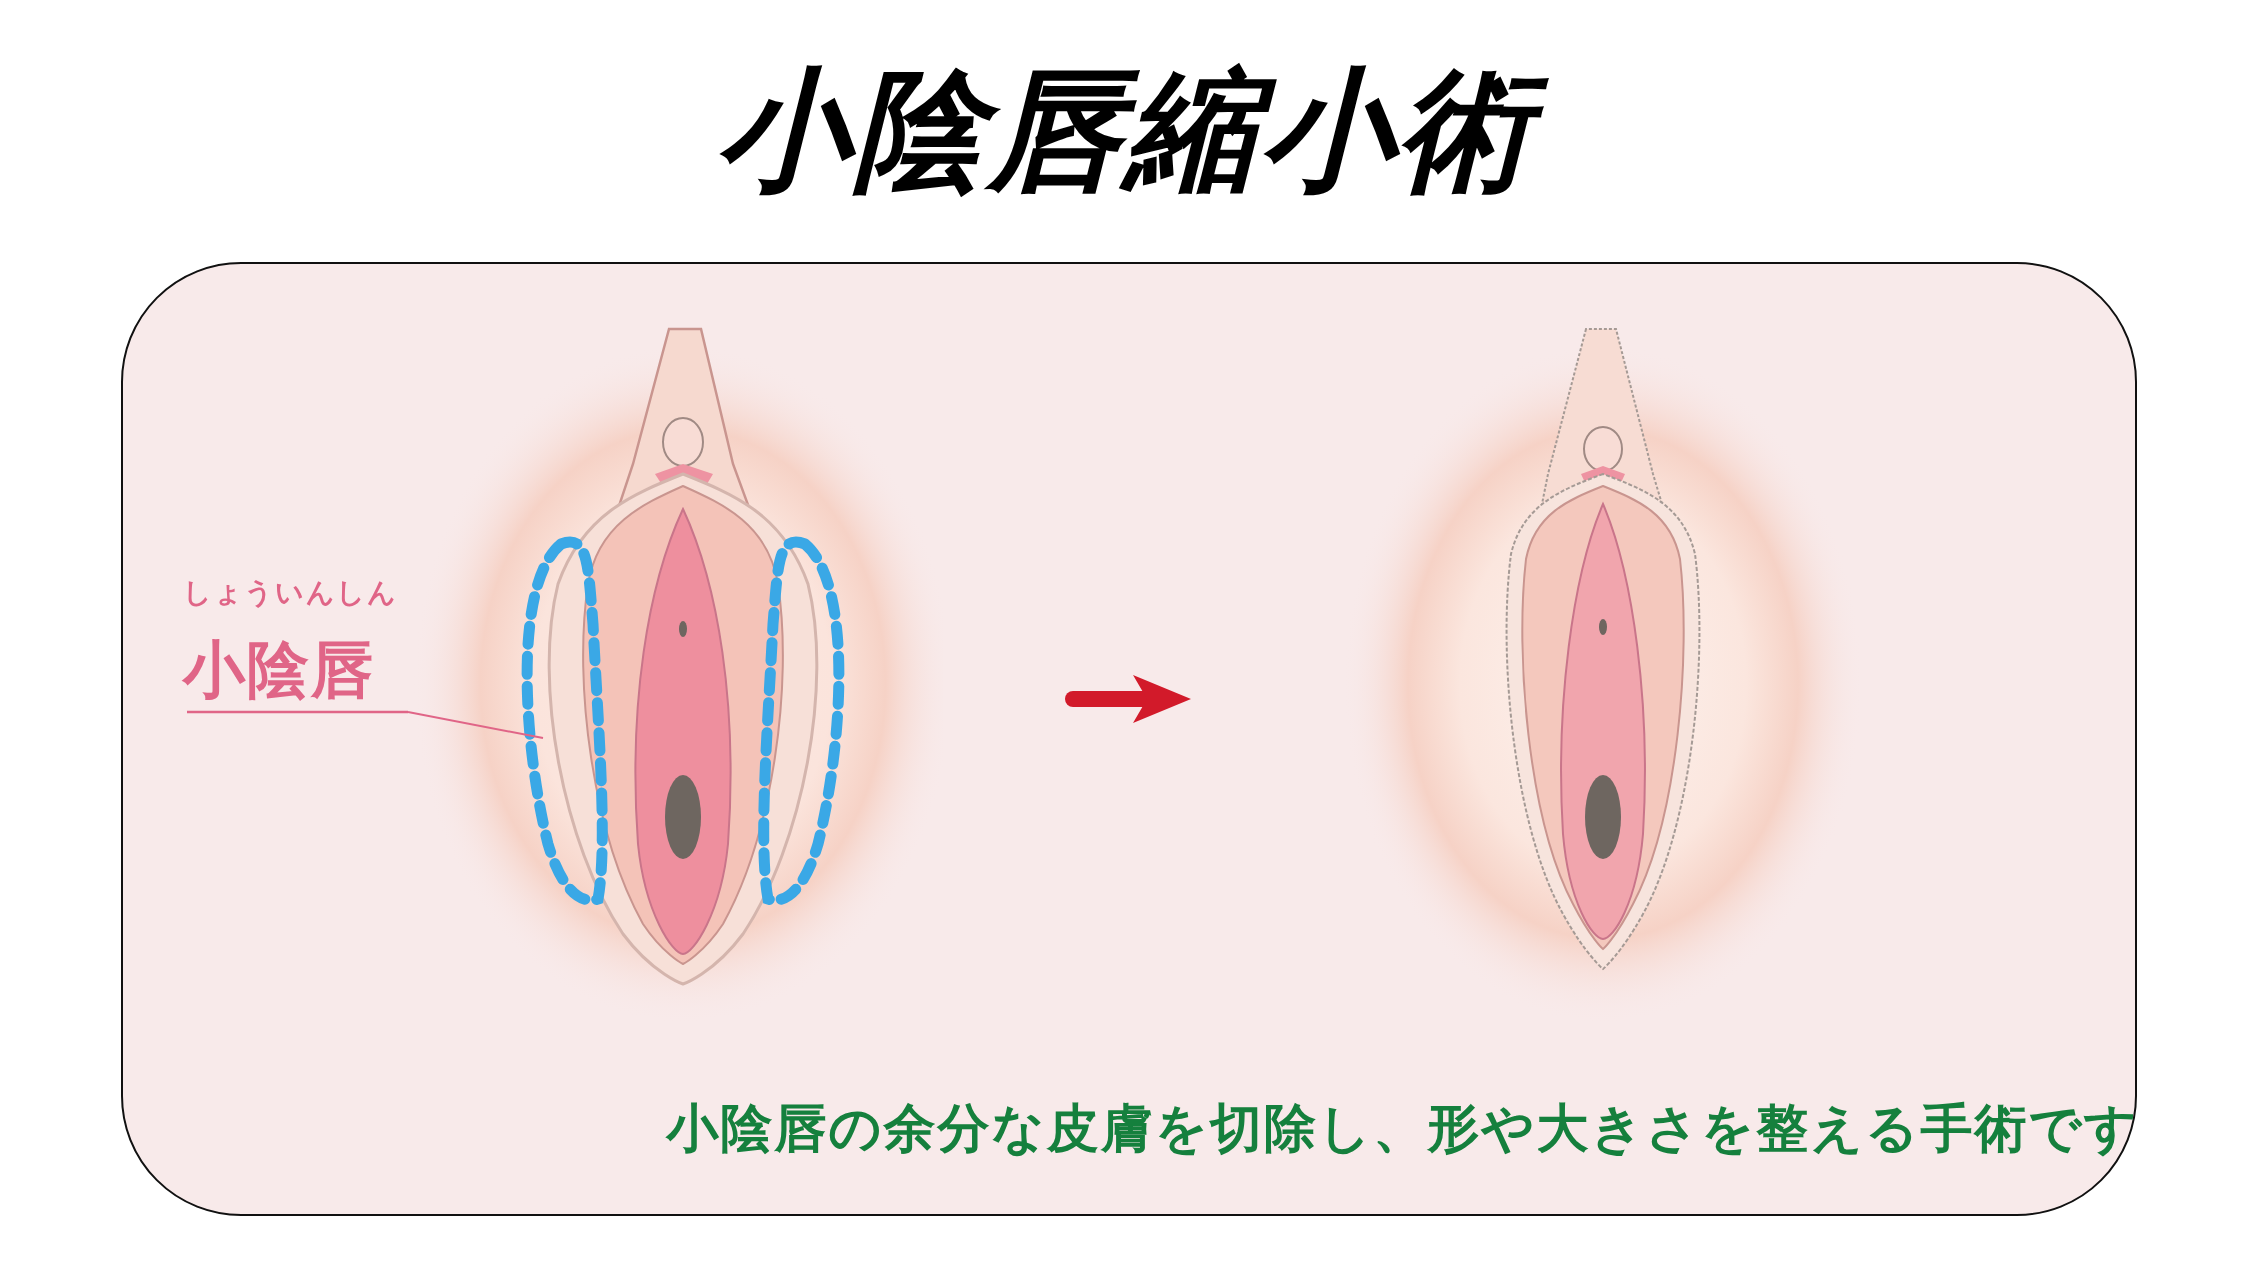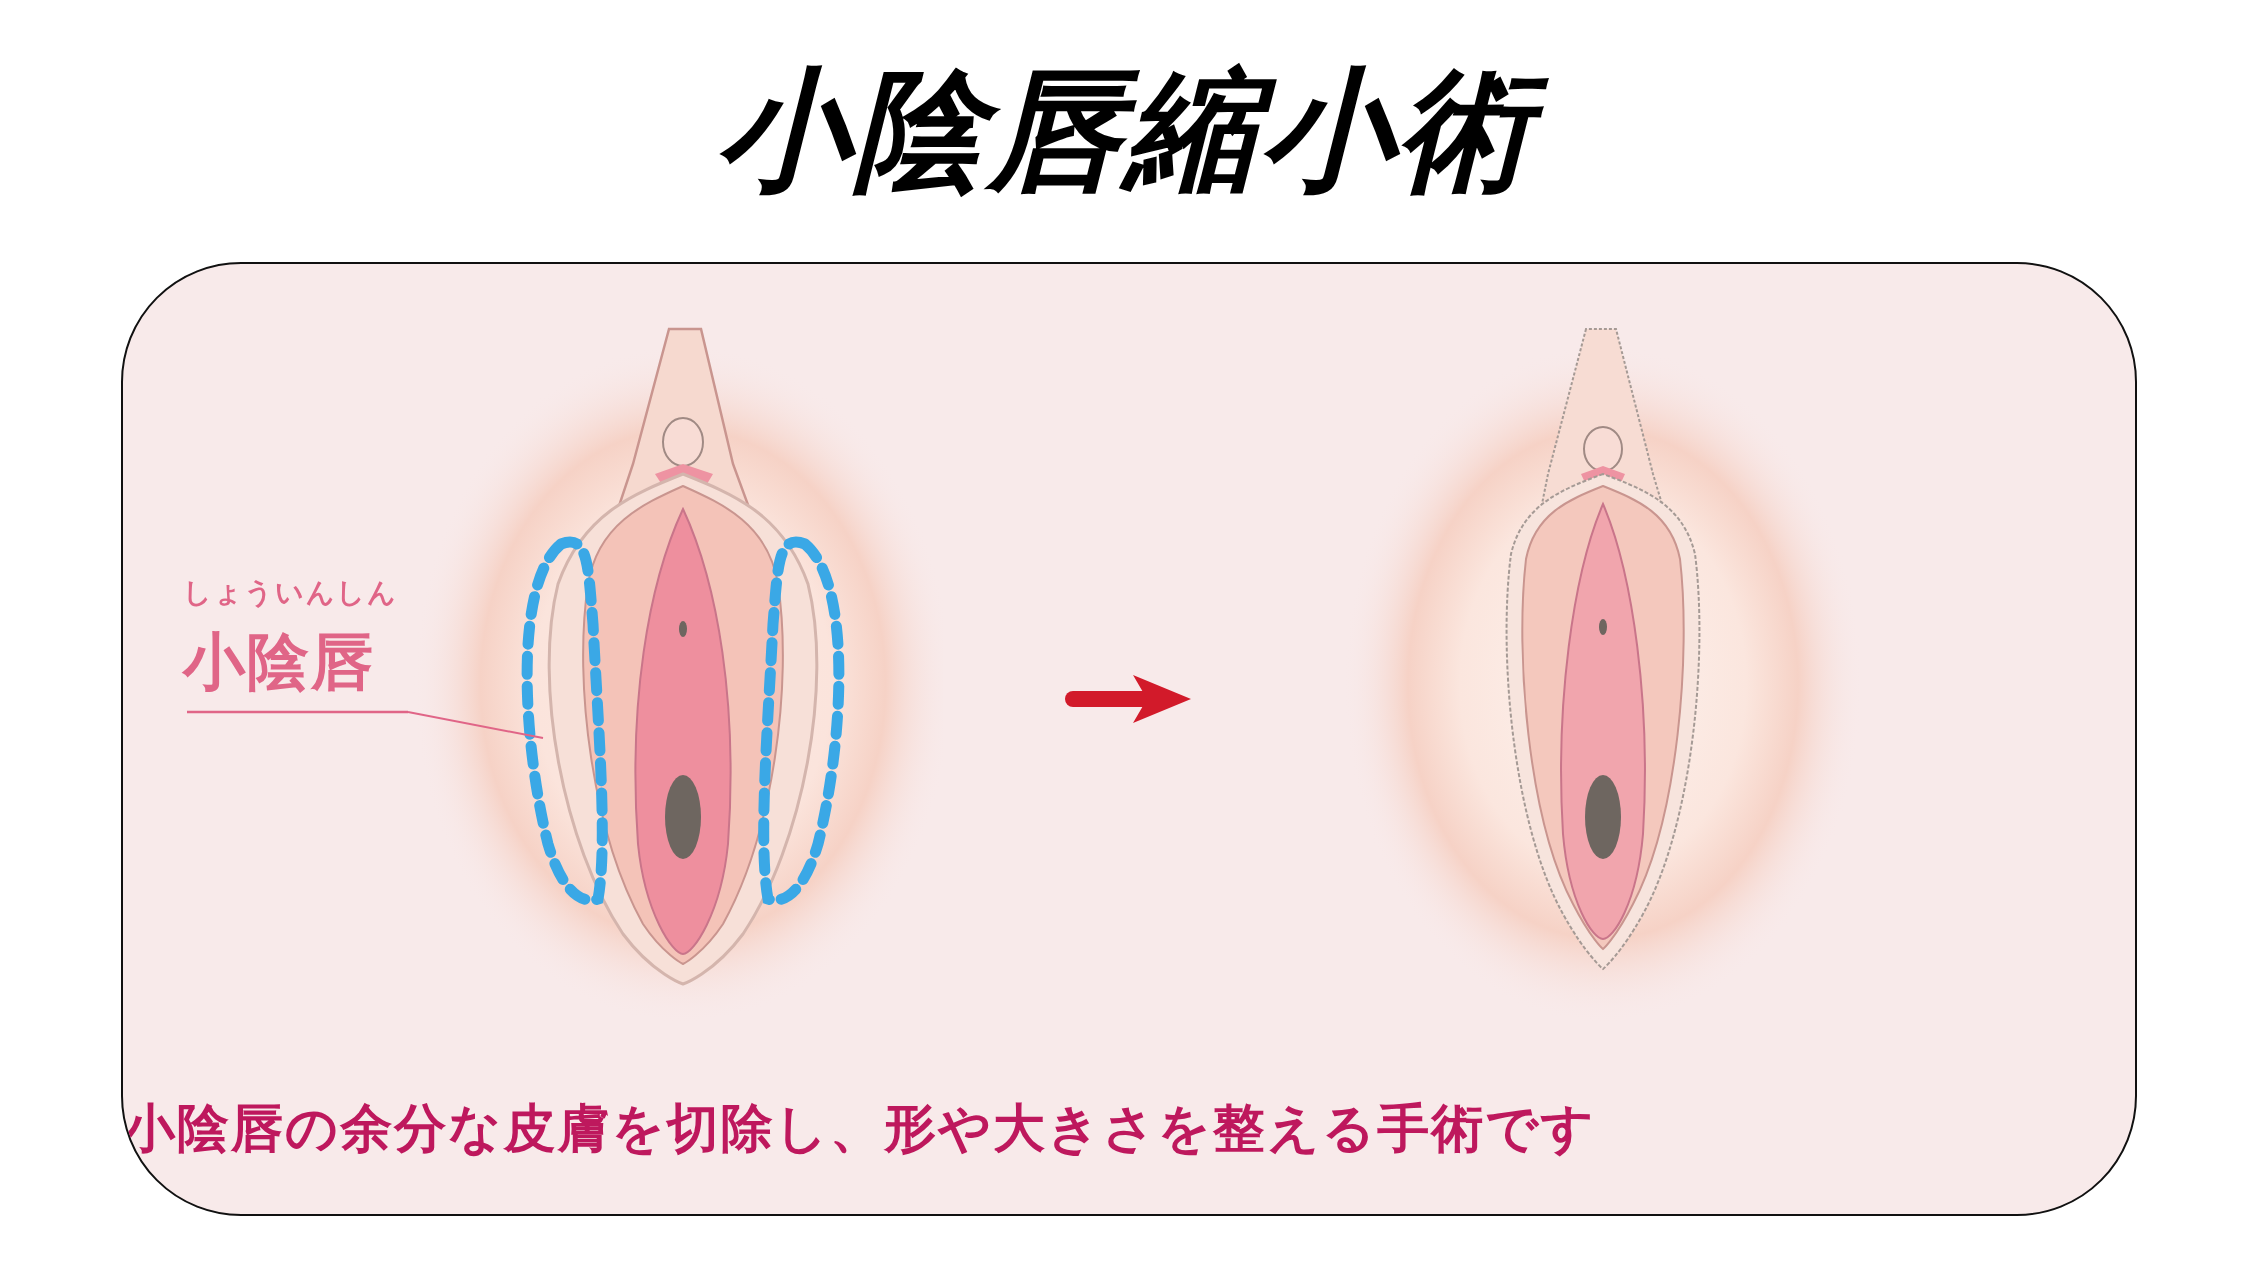--- a/index.html
+++ b/index.html
@@ -5,23 +5,23 @@
   html, body { margin:0; padding:0; background:#ffffff; }
   body { width:2250px; height:1282px; position:relative; overflow:hidden;
          font-family:"DejaVu Sans","Liberation Sans",sans-serif; }
   .title { position:absolute; left:0; top:50px; width:2250px; text-align:center;
            font-size:132px; font-weight:bold; color:#000; letter-spacing:4px; line-height:160px;font-style:italic; }
   .panel { position:absolute; left:121px; top:262px; width:2016px; height:954px;
            background:#f8eaea; border:2.5px solid #111; border-radius:120px; box-sizing:border-box; overflow:hidden; }
   .illus { position:absolute; }
   .label-group { position:absolute; left:180px; top:572px; }
   .ruby { font-size:28px; color:#e06587; font-weight:bold; letter-spacing:2px; }
-  .label-main { font-size:62px; color:#e06587; font-weight:bold; margin-top:8px; letter-spacing:2px; }
-  .caption { position:absolute; left:0; width:2016px; top:830px; text-align:left;
-             font-size:52px; font-weight:bold; color:#be185d; letter-spacing:2px; }
+  .label-main { font-size:62px; color:#e06587; font-weight:bold; margin-top:16px; letter-spacing:2px; }
+  .caption { position:absolute; left:0; width:2016px; top:830px; text-align:right;
+             font-size:52px; font-weight:bold; color:#15803d; letter-spacing:2px; }
   .leader { position:absolute; }
 </style>
 </head>
 <body>
 
 <div class="title">小陰唇縮小術</div>
 
 <div class="panel">
 
   <svg class="illus" style="left:260px; top:60px;" width="560" height="720" viewBox="0 0 560 720">

